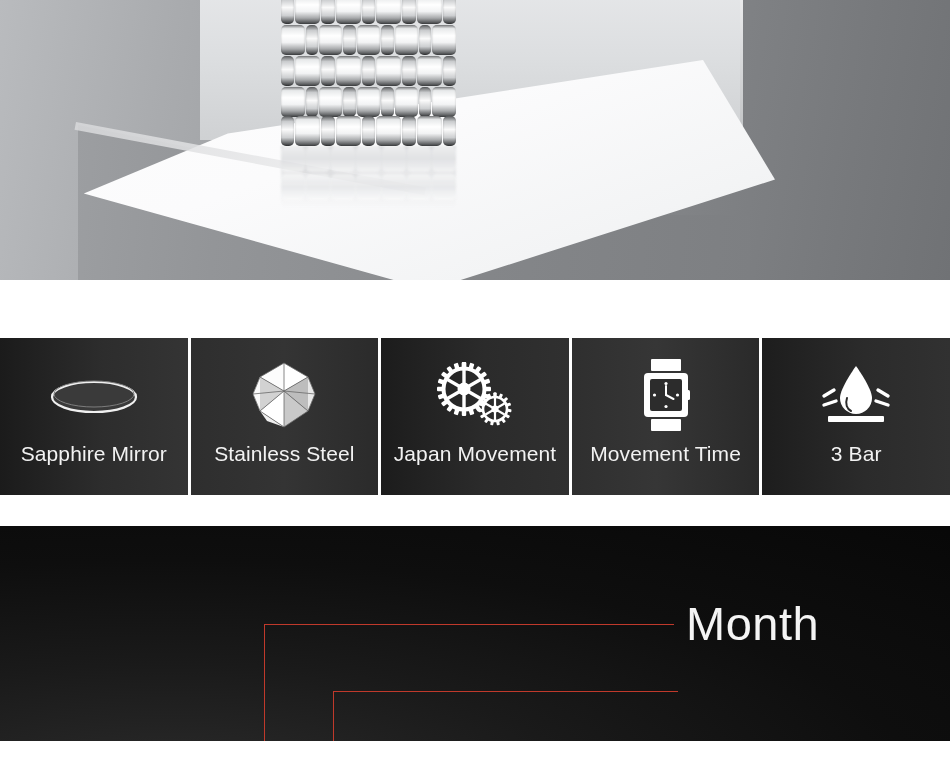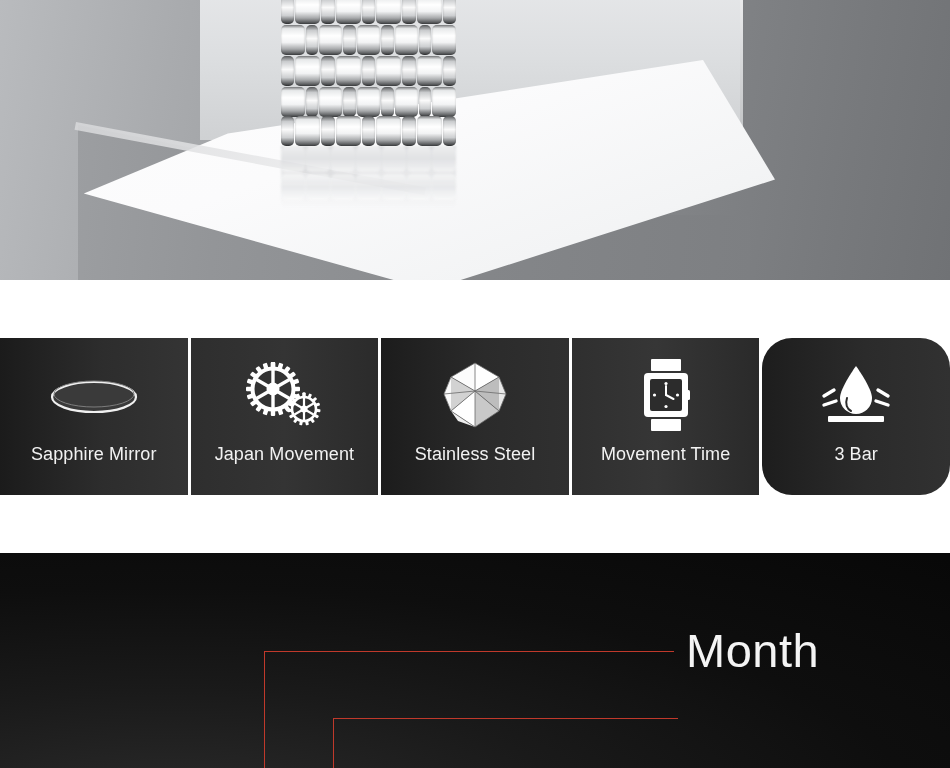--- a/index.html
+++ b/index.html
@@ -73,31 +73,31 @@
     display:flex;gap:3px;background:#ffffff;
   }
   .tile{
     position:relative;flex:1;height:157px;
     background:linear-gradient(90deg,#1b1b1b 0%,#2d2d2d 55%,#343434 100%);
     display:flex;flex-direction:column;align-items:center;justify-content:flex-start;
   }
   .tile:nth-child(2){background:linear-gradient(90deg,#2e2e2e 0%,#343434 50%,#2b2b2b 100%);}
   .tile:nth-child(3){background:linear-gradient(90deg,#1c1c1c 0%,#2b2b2b 55%,#303030 100%);}
   .tile:nth-child(4){background:linear-gradient(90deg,#2f2f2f 0%,#363636 45%,#2a2a2a 100%);}
-  .tile:nth-child(5){background:linear-gradient(90deg,#1d1d1d 0%,#2b2b2b 55%,#313131 100%);border-radius:30px;}
+  .tile:nth-child(5){background:linear-gradient(90deg,#1d1d1d 0%,#2b2b2b 55%,#313131 100%);}
   .tile:nth-child(6){background:linear-gradient(90deg,#232323 0%,#2b2b2b 50%,#262626 100%);}
   .tile-icon{height:78px;margin-top:18px;display:flex;align-items:center;justify-content:center;}
   .tile-label{
-    color:#f2f2f2;font-size:18px;line-height:20px;letter-spacing:.1px;
+    color:#f2f2f2;font-size:21px;line-height:20px;letter-spacing:.1px;
     margin-top:10px;white-space:nowrap;font-weight:400;
   }
 
   
   .callout{
-    position:absolute;left:0;top:553px;width:950px;height:215px;overflow:hidden;
+    position:absolute;left:0;top:526px;width:950px;height:215px;overflow:hidden;
     background:
       radial-gradient(120% 160% at 18% 120%, #2b2b2b 0%, #1a1a1a 35%, #0e0e0e 65%, #080808 100%);
   }
 
   .rline{position:absolute;background:#c0392b;}
   .rh{height:1px;}
   .rv{width:1px;}
   .clabel{
     position:absolute;color:#f4f4f4;font-size:47px;line-height:47px;font-weight:300;
     letter-spacing:.5px;white-space:nowrap;
@@ -199,20 +199,42 @@
   <div class="features">
 
     <div class="tile">
       <div class="tile-icon">
         <svg width="92" height="50" viewBox="0 0 92 50">
           <ellipse cx="46" cy="27" rx="42" ry="15" fill="#3a3a3a" stroke="#f0f0f0" stroke-width="2.2"></ellipse>
           <ellipse cx="46" cy="24" rx="40" ry="13" fill="none" stroke="#7d7d7d" stroke-width="1"></ellipse>
         </svg>
       </div>
       <div class="tile-label">Sapphire Mirror</div>
+    </div>
+
+    <div class="tile">
+      <div class="tile-icon">
+        <svg width="66" height="68" viewBox="0 0 66 68">
+          <polygon points="33,2 57,16 33,30" fill="#ffffff"></polygon>
+          <polygon points="33,2 9,16 33,30" fill="#fcfcfc"></polygon>
+          <polygon points="9,16 33,30 9,50" fill="#d2d2d2"></polygon>
+          <polygon points="57,16 33,30 57,50" fill="#bdbdbd"></polygon>
+          <polygon points="9,16 9,50 2,33" fill="#ffffff"></polygon>
+          <polygon points="57,16 57,50 64,33" fill="#e8e8e8"></polygon>
+          <polygon points="33,30 9,50 33,66" fill="#ffffff"></polygon>
+          <polygon points="33,30 57,50 33,66" fill="#c9c9c9"></polygon>
+          <polygon points="9,50 33,66 16,60" fill="#efefef"></polygon>
+          <polygon points="2,33 9,50 9,16" fill="#fafafa"></polygon>
+          <g fill="none" stroke="#6a6a6a" stroke-width="0.8">
+            <polygon points="33,2 57,16 64,33 57,50 33,66 9,50 2,33 9,16"></polygon>
+            <path d="M33,2 L33,30 M9,16 L33,30 L57,16 M2,33 L33,30 L64,33 M9,50 L33,30 L57,50 M33,30 L33,66"></path>
+          </g>
+        </svg>
+      </div>
+      <div class="tile-label">Stainless Steel</div>
     </div>
 
     <div class="tile">
       <div class="tile-icon">
         <svg width="78" height="68" viewBox="0 0 78 68">
           <g fill="#ffffff">
             <g transform="translate(28,28)">
               <g id="bigteeth">
                 <rect x="-2.2" y="-27" width="4.4" height="8" rx="1"></rect>
               </g>
@@ -276,42 +298,20 @@
               </g>
             </g>
           </g>
         </svg>
       </div>
       <div class="tile-label">Japan Movement</div>
     </div>
 
     <div class="tile">
       <div class="tile-icon">
-        <svg width="66" height="68" viewBox="0 0 66 68">
-          <polygon points="33,2 57,16 33,30" fill="#ffffff"></polygon>
-          <polygon points="33,2 9,16 33,30" fill="#fcfcfc"></polygon>
-          <polygon points="9,16 33,30 9,50" fill="#d2d2d2"></polygon>
-          <polygon points="57,16 33,30 57,50" fill="#bdbdbd"></polygon>
-          <polygon points="9,16 9,50 2,33" fill="#ffffff"></polygon>
-          <polygon points="57,16 57,50 64,33" fill="#e8e8e8"></polygon>
-          <polygon points="33,30 9,50 33,66" fill="#ffffff"></polygon>
-          <polygon points="33,30 57,50 33,66" fill="#c9c9c9"></polygon>
-          <polygon points="9,50 33,66 16,60" fill="#efefef"></polygon>
-          <polygon points="2,33 9,50 9,16" fill="#fafafa"></polygon>
-          <g fill="none" stroke="#6a6a6a" stroke-width="0.8">
-            <polygon points="33,2 57,16 64,33 57,50 33,66 9,50 2,33 9,16"></polygon>
-            <path d="M33,2 L33,30 M9,16 L33,30 L57,16 M2,33 L33,30 L64,33 M9,50 L33,30 L57,50 M33,30 L33,66"></path>
-          </g>
-        </svg>
-      </div>
-      <div class="tile-label">Stainless Steel</div>
-    </div>
-
-    <div class="tile">
-      <div class="tile-icon">
         <svg width="58" height="72" viewBox="0 0 58 72">
           <rect x="14" y="0" width="30" height="12" rx="1" fill="#ffffff"></rect>
           <rect x="14" y="60" width="30" height="12" rx="1" fill="#ffffff"></rect>
           <rect x="47" y="31" width="6" height="10" rx="1.5" fill="#ffffff"></rect>
           <rect x="7" y="14" width="44" height="44" rx="4" fill="#ffffff"></rect>
           <rect x="13" y="20" width="32" height="32" rx="2" fill="#2c2c2c"></rect>
           <g fill="#ffffff">
             <circle cx="29" cy="24.5" r="1.6"></circle>
             <circle cx="29" cy="47.5" r="1.6"></circle>
             <circle cx="17.5" cy="36" r="1.6"></circle>

